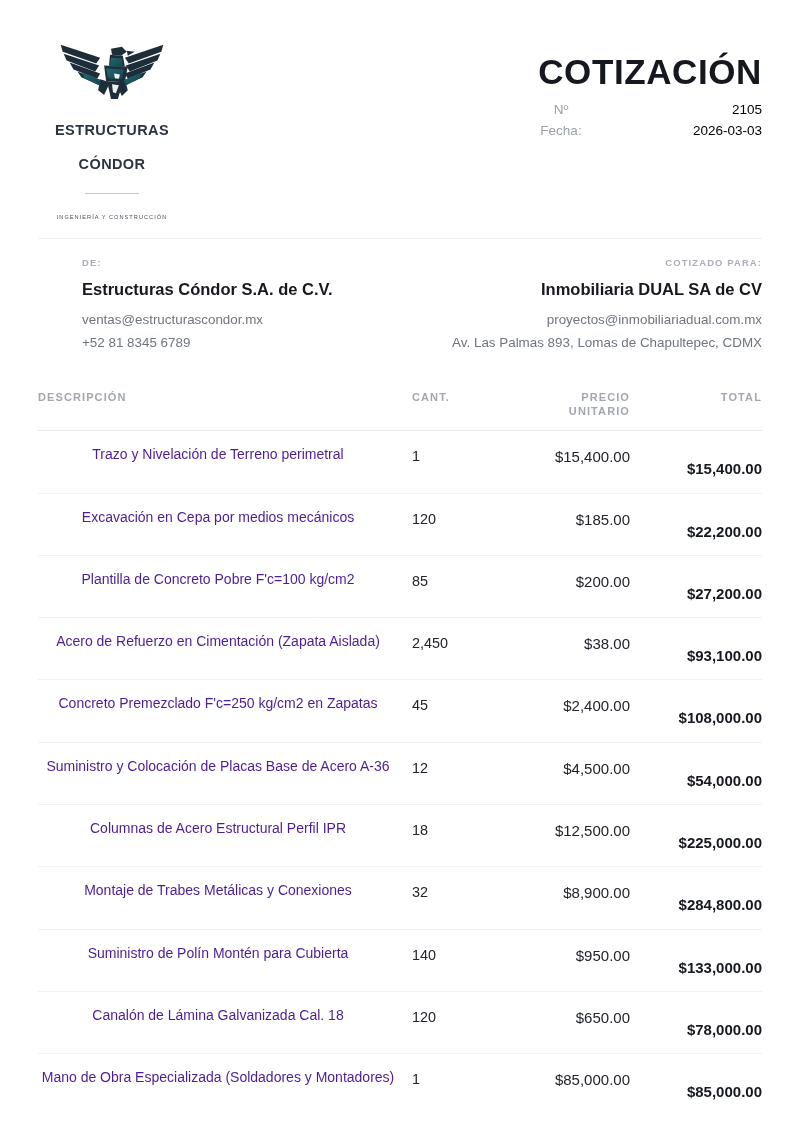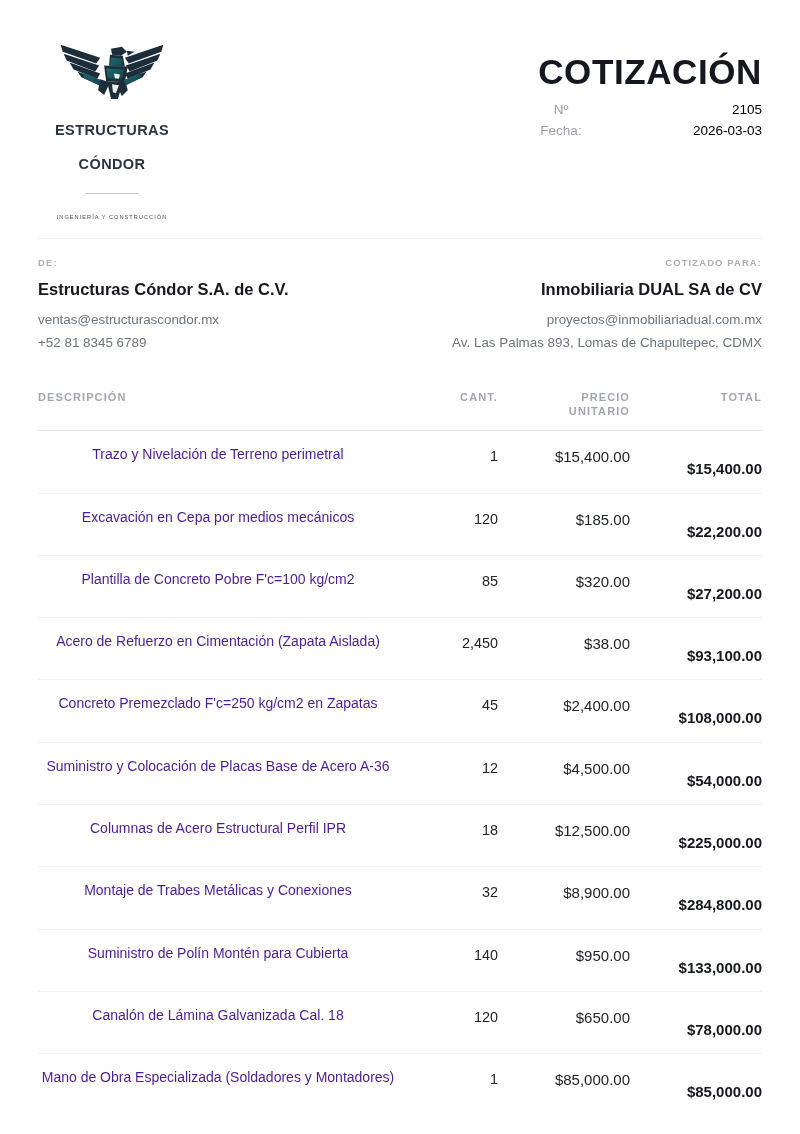--- a/index.html
+++ b/index.html
@@ -116,20 +116,21 @@
     background: #edeef1;
     width: 100%;
   }
 
   .parties {
     display: flex;
     justify-content: space-between;
     align-items: flex-start;
     padding: 18px 0 8px;
     gap: 30px;
+    margin-left: 44px;
   }
 
   .party { max-width: 330px; }
   .party-from { text-align: left; }
   .party-to { text-align: right; margin-left: auto; }
 
   .party-label {
     font-size: 9.4px;
     letter-spacing: 1.15px;
     color: #a9aeb7;
@@ -166,21 +167,21 @@
   .th {
     font-size: 11px;
     letter-spacing: 1.1px;
     color: #a2a7af;
     font-weight: 600;
     text-transform: uppercase;
     line-height: 1.35;
   }
 
   .c-desc  { flex: 1 1 auto; text-align: left; padding-right: 14px; }
-  .c-qty   { width: 86px;  text-align: right; }
+  .c-qty   { width: 86px;  }
   .c-price { width: 132px; text-align: right; }
   .c-total { width: 132px; text-align: right; }
 
   .t-row {
     display: flex;
     align-items: flex-start;
     padding: 14px 0 13px;
     border-bottom: 1px solid #f1f2f4;
   }
   .t-row:last-child { border-bottom: none; }
@@ -326,21 +327,21 @@
         </div>
         <div class="t-row">
           <div class="cell-desc c-desc">Excavación en Cepa por medios mecánicos</div>
           <div class="cell-qty c-qty">120</div>
           <div class="cell-price c-price">$185.00</div>
           <div class="cell-total c-total">$22,200.00</div>
         </div>
         <div class="t-row">
           <div class="cell-desc c-desc">Plantilla de Concreto Pobre F'c=100 kg/cm2</div>
           <div class="cell-qty c-qty">85</div>
-          <div class="cell-price c-price">$320.00</div>
+          <div class="cell-price c-price">$200.00</div>
           <div class="cell-total c-total">$27,200.00</div>
         </div>
         <div class="t-row">
           <div class="cell-desc c-desc">Acero de Refuerzo en Cimentación (Zapata Aislada)</div>
           <div class="cell-qty c-qty">2,450</div>
           <div class="cell-price c-price">$38.00</div>
           <div class="cell-total c-total">$93,100.00</div>
         </div>
         <div class="t-row">
           <div class="cell-desc c-desc">Concreto Premezclado F'c=250 kg/cm2 en Zapatas</div>

